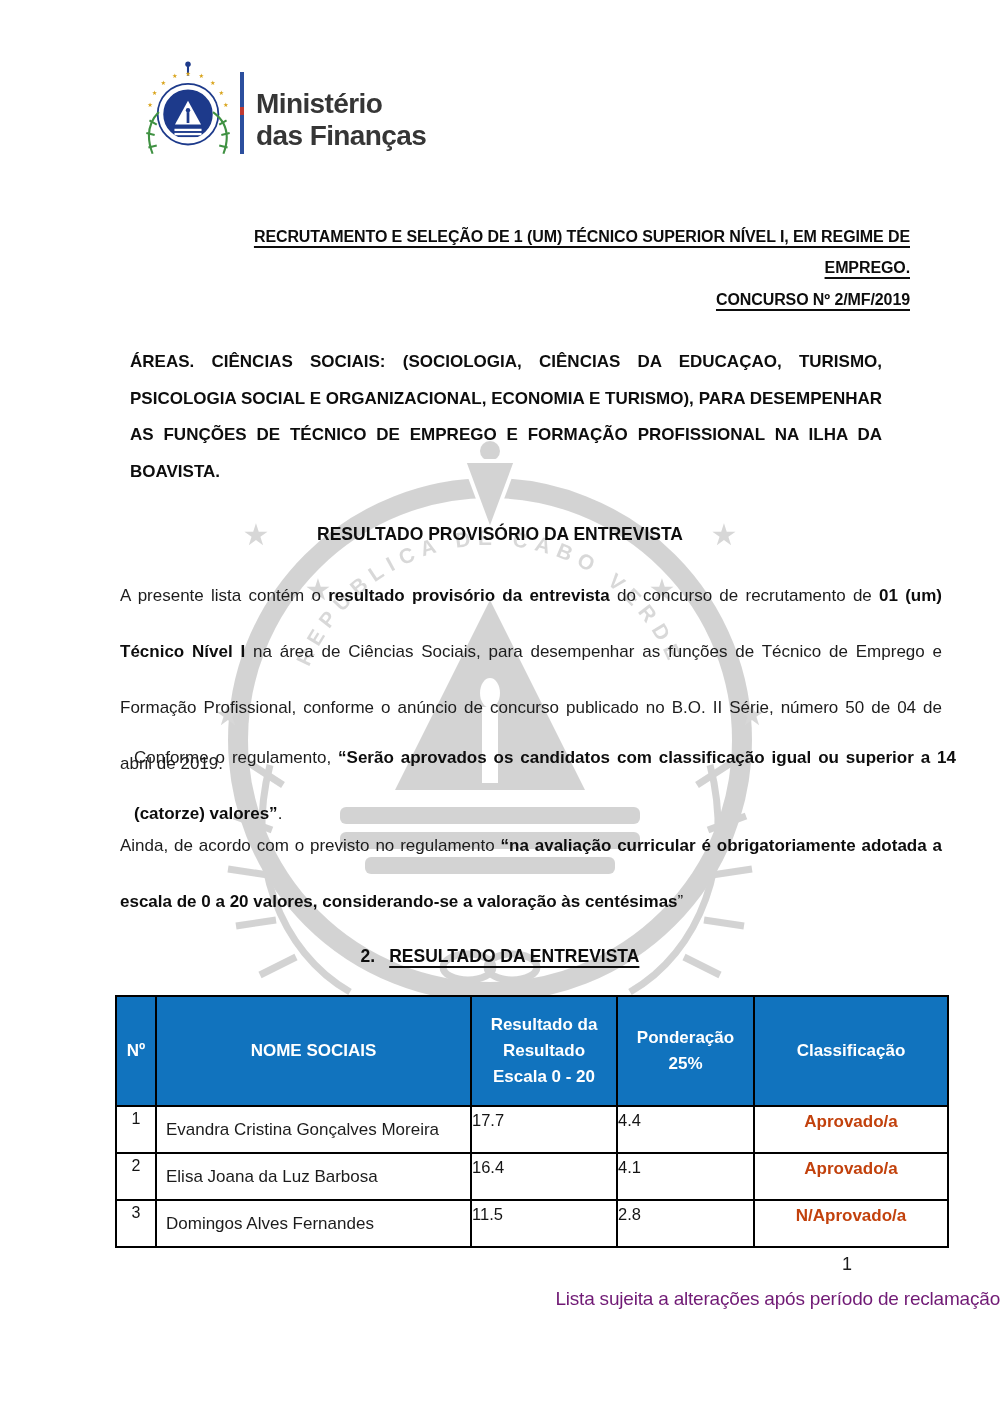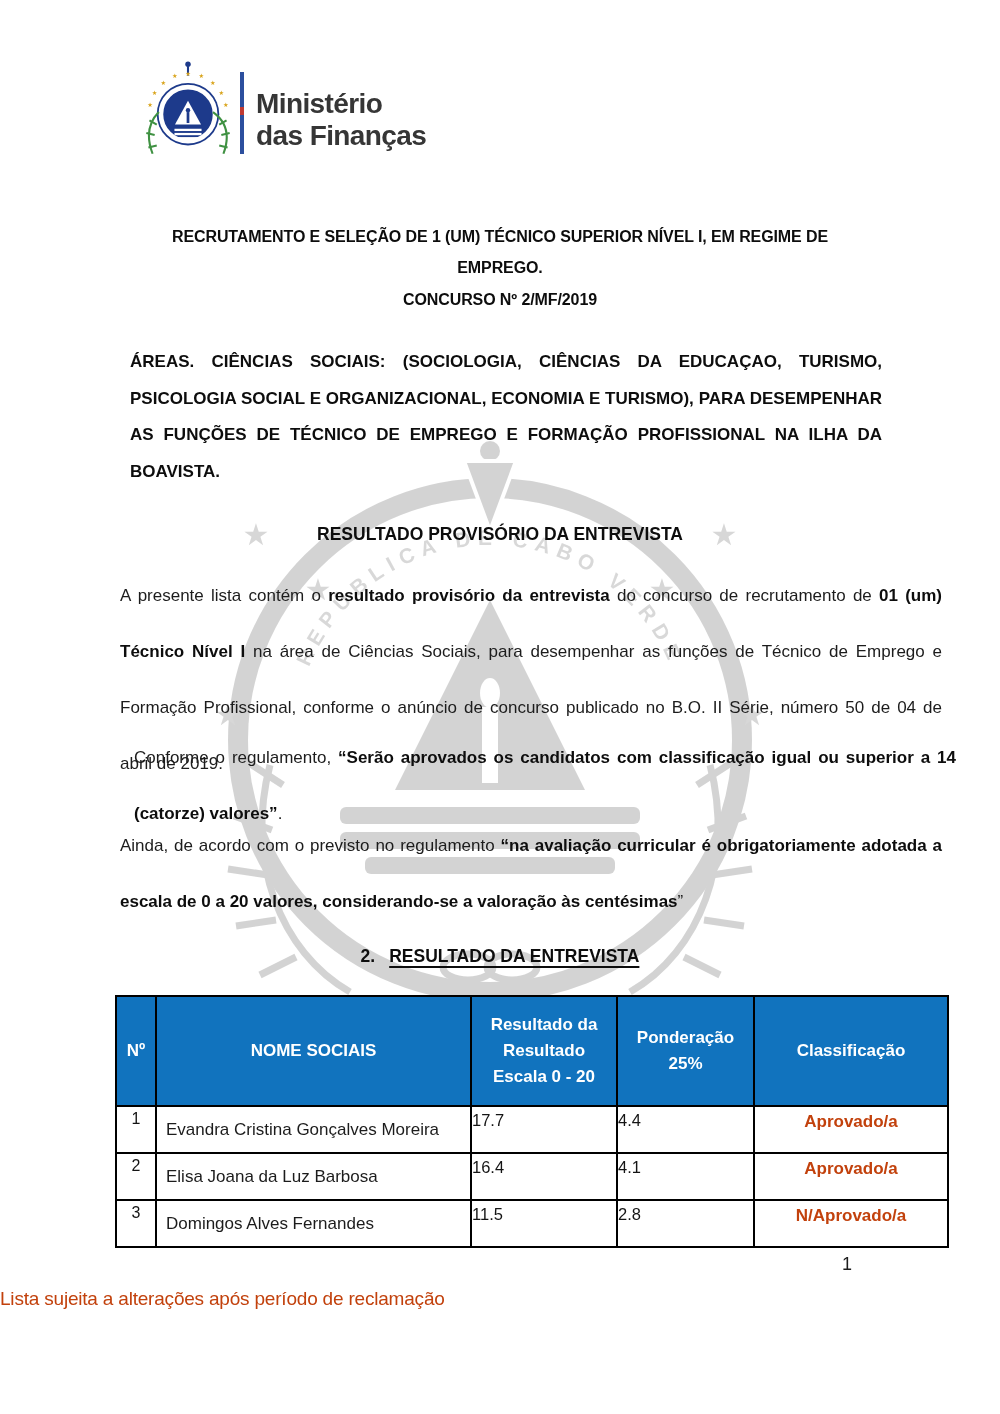--- a/index.html
+++ b/index.html
@@ -18,21 +18,21 @@
   .logo-emblem { width:88px; height:100px; }
   .logo-bar { width:4px; height:82px; margin:6px 12px 0 8px; display:flex; flex-direction:column; }
   .logo-bar .b1 { flex:0 0 35px; background:#2c4f9e; }
   .logo-bar .b2 { flex:0 0 8px;  background:#c03a33; }
   .logo-bar .b3 { flex:1; background:#2c4f9e; }
   .logo-text { font-size:28px; font-weight:700; color:#363636; line-height:1.16; letter-spacing:-0.6px; margin-top:20px; }
 
   
   .doc-title { position:absolute; left:90px; top:228px; width:820px; text-align:center;
     font-weight:700; font-size:16px; letter-spacing:-0.1px; color:#0d0d0d; }
-  .doc-title .line { text-underline-offset:4px; text-decoration-thickness:1.5px; }
+  .doc-title .line { text-decoration:underline; text-underline-offset:4px; text-decoration-thickness:1.5px;text-align:right; }
   .doc-title .l2 { margin-top:13px; }
   .concurso { margin-top:14px; }
 
   .areas { position:absolute; left:130px; top:344px; width:752px; font-weight:700;
     font-size:17px; line-height:36.5px; text-align:justify; color:#0d0d0d; }
 
   .h-provisorio { position:absolute; left:0; top:524px; width:1000px; text-align:center;
     font-weight:700; font-size:17.5px; color:#0d0d0d; }
 
   .para { position:absolute; left:120px; width:822px; font-size:17px; line-height:56px;
@@ -62,22 +62,22 @@
   }
   .results-table td { height:47px; background:#ffffff; vertical-align:top; }
   td.cell-num   { text-align:center; font-size:16px; padding-top:3px; }
   td.cell-name  { text-align:left; font-size:17px; padding:13px 4px 0 9px; color:#1c1c1c; }
   td.cell-val   { font-size:16.5px; padding-top:4px; }
   td.cell-class { text-align:center; font-size:17px; font-weight:700; padding-top:5px; color:#c2410c; }
 
   
   .page-number { position:absolute; left:740px; top:1254px; width:112px; text-align:right;
     font-size:18px; color:#1c1c1c; }
-  .footer-note { position:absolute; left:0; top:1288px; width:1000px; text-align:left;
-    font-size:19px; color:#c2410c; letter-spacing:-0.2px; }
+  .footer-note { position:absolute; left:0; top:1288px; width:1000px; text-align:right;
+    font-size:19px; color:#701a75; letter-spacing:-0.2px; }
 </style>
 </head>
 <body>
 
 <div class="page">
 
   <svg class="watermark" viewBox="0 0 580 575" aria-hidden="true">
     <g opacity="0.5" fill="#a9a9a9" stroke="none">
 
       <circle cx="290" cy="305" r="252" fill="none" stroke="#a9a9a9" stroke-width="20"></circle>

